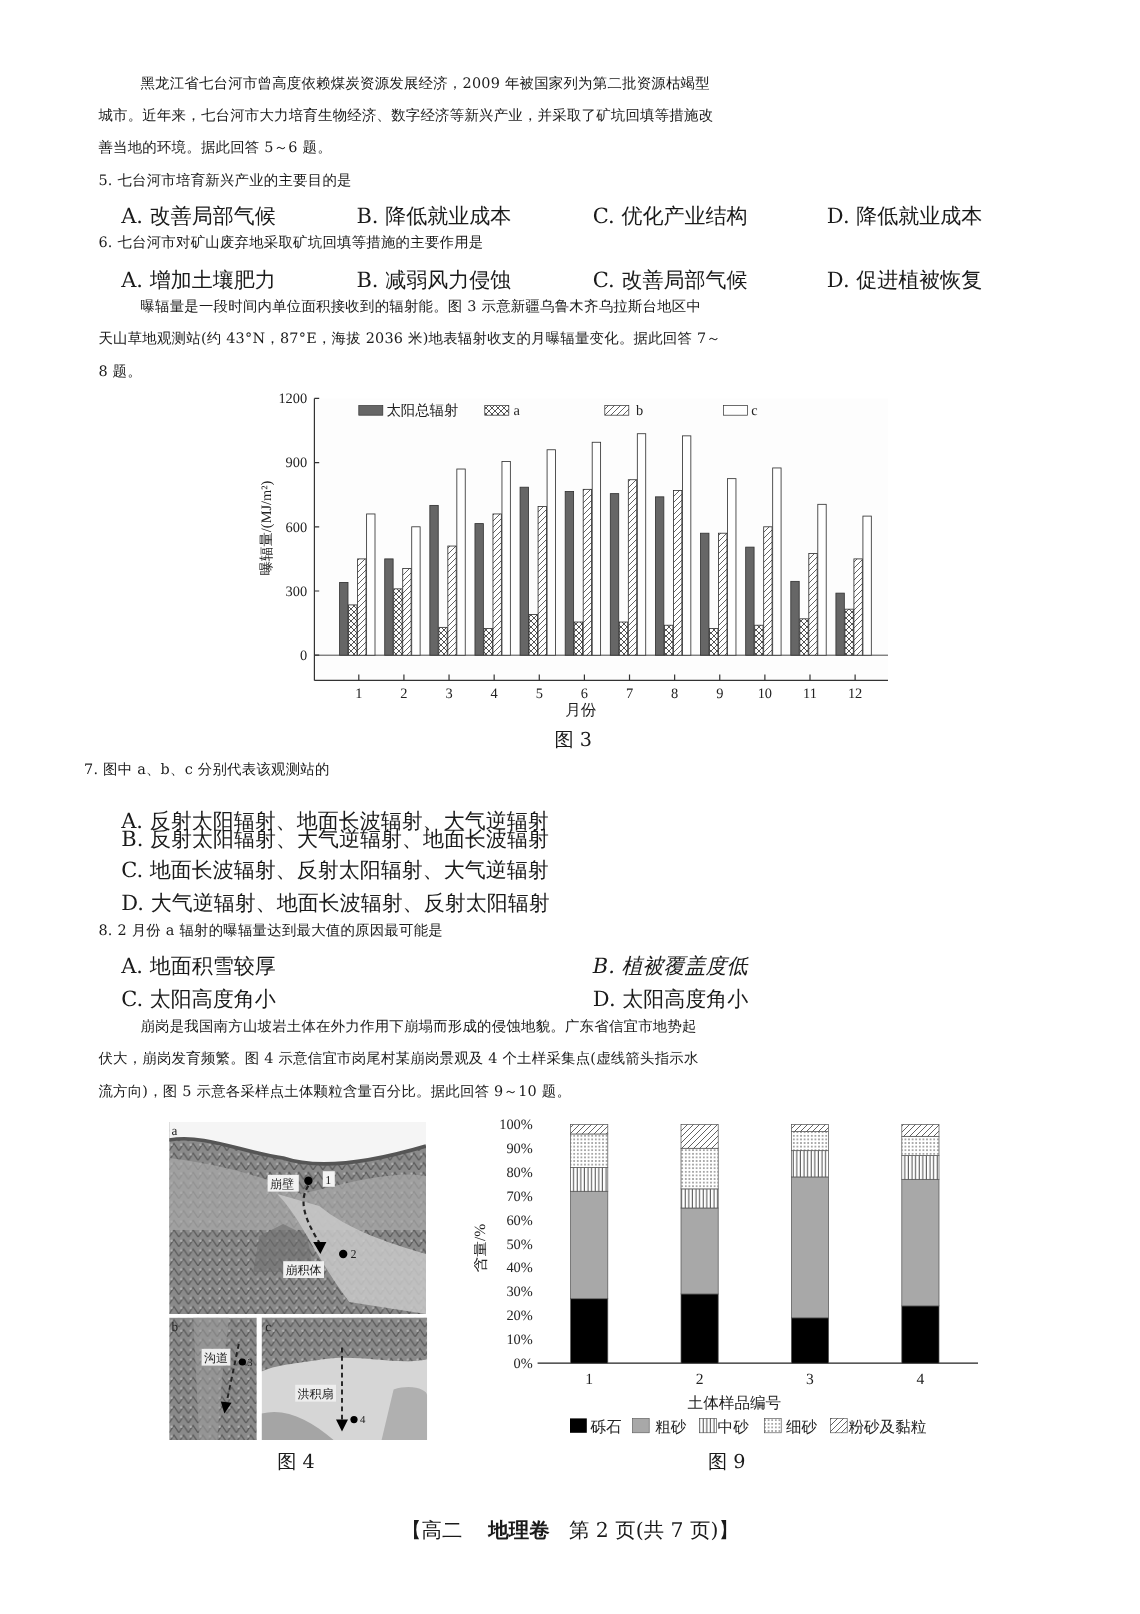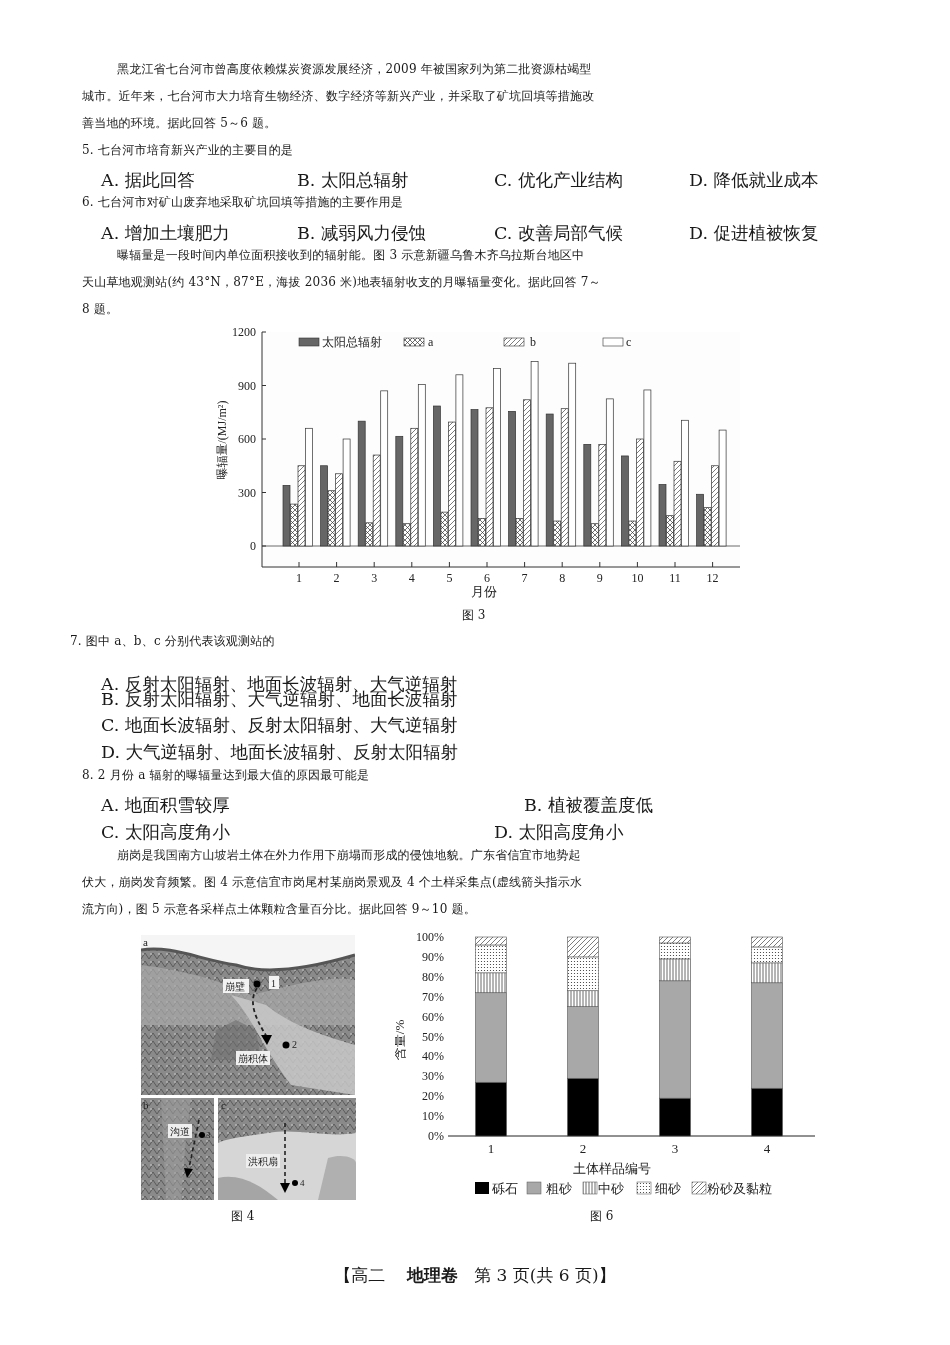--- a/index.html
+++ b/index.html
@@ -1,34 +1,34 @@
 <!DOCTYPE html>
 <html><head>
 <meta charset="utf-8">
 <style>
   html, body { margin: 0; padding: 0; background: #ffffff; }
   body { width: 950px; height: 1345px; position: relative; overflow: hidden;
          font-family: "DejaVu Serif", "Liberation Serif", serif; color: #1a1a1a; }
   .line { position: absolute; font-size: 12px; white-space: nowrap; letter-spacing: 0.2px; }
   .opt { position: absolute; font-size: 17.5px; white-space: nowrap; }
-  .cap { position: absolute; font-size: 12px; }
+  .cap { position: absolute; font-size: 16px; }
   svg text { font-family: "Liberation Serif", "DejaVu Serif", serif; fill: #222; }
   .footer { position: absolute; top: 1264px; left: 0; width: 950px; text-align: center; font-size: 17px; }
   .footer b { font-weight: bold; }
 </style>
 </head>
 <body>
 
 <div class="line" style="top:61px;left:117px;">黑龙江省七台河市曾高度依赖煤炭资源发展经济，2009 年被国家列为第二批资源枯竭型</div>
 <div class="line" style="top:88px;left:82px;">城市。近年来，七台河市大力培育生物经济、数字经济等新兴产业，并采取了矿坑回填等措施改</div>
 <div class="line" style="top:115px;left:82px;">善当地的环境。据此回答 5～6 题。</div>
 
 <div class="line" style="top:142px;left:82px;">5. 七台河市培育新兴产业的主要目的是</div>
-<div class="opt" style="top:168px;left:101px;">A. 据此回答</div>
-<div class="opt" style="top:168px;left:297px;">B. 太阳总辐射</div>
+<div class="opt" style="top:168px;left:101px;">A. 改善局部气候</div>
+<div class="opt" style="top:168px;left:297px;">B. 降低就业成本</div>
 <div class="opt" style="top:168px;left:494px;">C. 优化产业结构</div>
 <div class="opt" style="top:168px;left:689px;">D. 降低就业成本</div>
 
 <div class="line" style="top:194px;left:82px;">6. 七台河市对矿山废弃地采取矿坑回填等措施的主要作用是</div>
 <div class="opt" style="top:221px;left:101px;">A. 增加土壤肥力</div>
 <div class="opt" style="top:221px;left:297px;">B. 减弱风力侵蚀</div>
 <div class="opt" style="top:221px;left:494px;">C. 改善局部气候</div>
 <div class="opt" style="top:221px;left:689px;">D. 促进植被恢复</div>
 
 <div class="line" style="top:247px;left:117px;">曝辐量是一段时间内单位面积接收到的辐射能。图 3 示意新疆乌鲁木齐乌拉斯台地区中</div>
@@ -161,21 +161,21 @@
 <div class="cap" style="top:607px;left:462px;">图 3</div>
 
 <div class="line" style="top:633px;left:70px;">7. 图中 a、b、c 分别代表该观测站的</div>
 <div class="opt" style="top:660px;left:101px;margin-top:12px;">A. 反射太阳辐射、地面长波辐射、大气逆辐射</div>
 <div class="opt" style="top:687px;left:101px;text-align:right;">B. 反射太阳辐射、大气逆辐射、地面长波辐射</div>
 <div class="opt" style="top:713px;left:101px;">C. 地面长波辐射、反射太阳辐射、大气逆辐射</div>
 <div class="opt" style="top:740px;left:101px;">D. 大气逆辐射、地面长波辐射、反射太阳辐射</div>
 
 <div class="line" style="top:767px;left:82px;">8. 2 月份 a 辐射的曝辐量达到最大值的原因最可能是</div>
 <div class="opt" style="top:793px;left:101px;">A. 地面积雪较厚</div>
-<div class="opt" style="top:793px;left:524px;">B. 植被覆盖度低</div>
+<div class="opt" style="top:793px;left:494px;font-style:italic;">B. 植被覆盖度低</div>
 <div class="opt" style="top:820px;left:101px;">C. 太阳高度角小</div>
 <div class="opt" style="top:820px;left:494px;">D. 太阳高度角小</div>
 
 <div class="line" style="top:847px;left:117px;">崩岗是我国南方山坡岩土体在外力作用下崩塌而形成的侵蚀地貌。广东省信宜市地势起</div>
 <div class="line" style="top:874px;left:82px;">伏大，崩岗发育频繁。图 4 示意信宜市岗尾村某崩岗景观及 4 个土样采集点(虚线箭头指示水</div>
 <div class="line" style="top:901px;left:82px;">流方向)，图 5 示意各采样点土体颗粒含量百分比。据此回答 9～10 题。</div>
 
 <div style="position:absolute;left:141px;top:935px;width:214px;height:265px;">
   <svg width="214" height="160" style="position:absolute;left:0;top:0;">
     <defs>
@@ -300,17 +300,17 @@
     <rect x="527" y="1182" width="14" height="12" fill="#a8a8a8" stroke="#555" stroke-width="0.5"></rect>
     <text x="546" y="1193" font-size="13">粗砂</text>
     <rect x="583" y="1182" width="14" height="12" fill="url(#vLines)" stroke="#444" stroke-width="0.5"></rect>
     <text x="598" y="1193" font-size="13">中砂</text>
     <rect x="637" y="1182" width="14" height="12" fill="url(#dots)" stroke="#444" stroke-width="0.5"></rect>
     <text x="655" y="1193" font-size="13">细砂</text>
     <rect x="692" y="1182" width="14" height="12" fill="url(#diagHatch5)" stroke="#444" stroke-width="0.5"></rect>
     <text x="707" y="1193" font-size="13">粉砂及黏粒</text>
   </g>
 </svg>
-<div class="cap" style="top:1208px;left:590px;">图 6</div>
+<div class="cap" style="top:1208px;left:590px;">图 9</div>
 
 <div class="footer">
-  <span>【高二</span>&nbsp;&nbsp;&nbsp;&nbsp;<b>地理卷</b>&nbsp;&nbsp;&nbsp;<span>第 3 页(共 6 页)】</span>
+  <span>【高二</span>&nbsp;&nbsp;&nbsp;&nbsp;<b>地理卷</b>&nbsp;&nbsp;&nbsp;<span>第 2 页(共 7 页)】</span>
 </div>
 
 </body></html>

